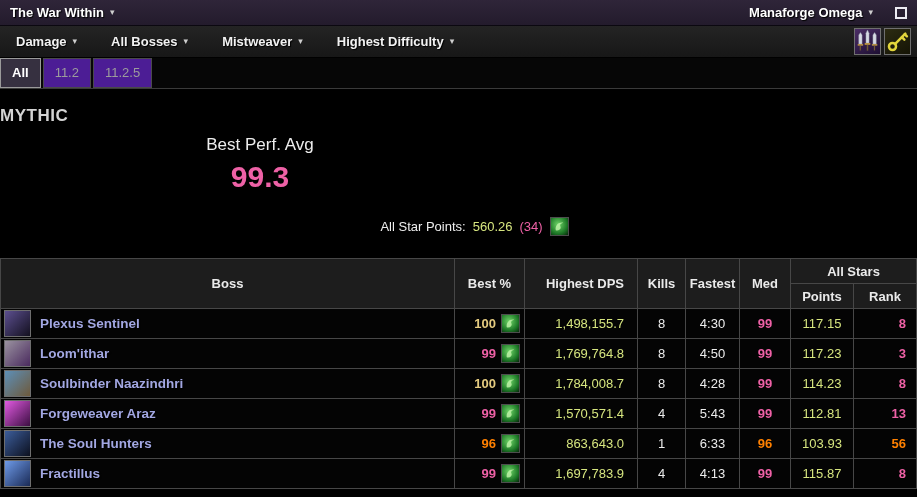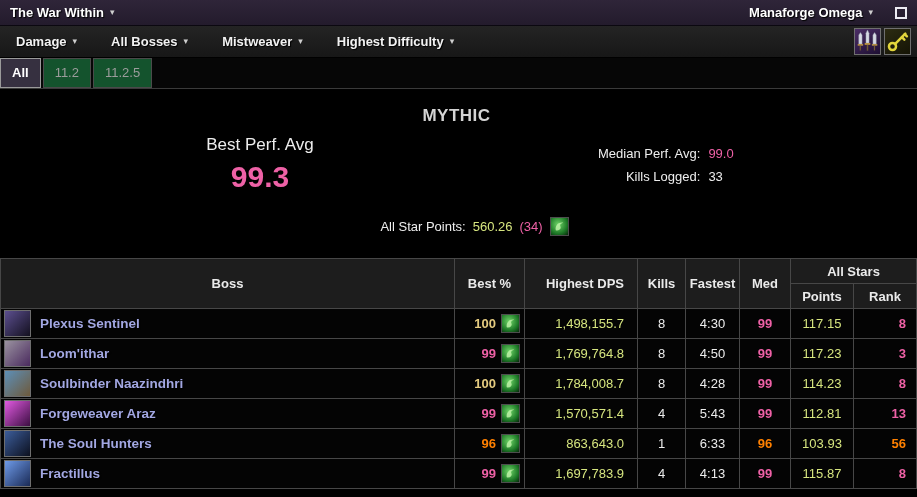--- a/index.html
+++ b/index.html
@@ -22,26 +22,26 @@
   .nav-label { color:#f2f2f2; font-size:13px; font-weight:bold; text-shadow:1px 1px 1px #000; }
   .nav-spacer { flex:1; }
   .nav-icon { width:27px; height:27px; border:1px solid #6f6f6f; margin-left:3px; display:block; }
   .icon-swords { background:linear-gradient(150deg,#4b2e66,#1e0f33); }
   .icon-key { background:linear-gradient(150deg,#2c2b12,#151405); }
 
   
   .tabbar { height:31px; background:#060606; display:flex; align-items:flex-start;
             border-bottom:1px solid #3a3a3a; }
   .tab { height:30px; line-height:28px; padding:0 11px; font-size:13px; color:#9c9c9c;
-         background:#14532d; border:1px solid #4a4a4a; margin-right:2px; cursor:pointer; }
+         background:#4c1d95; border:1px solid #4a4a4a; margin-right:2px; cursor:pointer; }
   .tab.active { background:#363040; color:#fff; font-weight:bold; border-color:#9a9a9a; }
 
   
   .summary { position:relative; height:169px; background:#000; }
-  .mythic { position:absolute; top:17px; left:0; right:4px; text-align:center;
+  .mythic { position:absolute; top:17px; left:0; right:4px; text-align:left;
             color:#d4d4d4; font-size:17px; font-weight:bold; letter-spacing:0.5px; }
   .best-block { position:absolute; top:46px; left:120px; width:280px; text-align:center; }
   .best-label { color:#ededed; font-size:17px; }
   .best-value { margin-top:5px; font-size:30px; font-weight:bold; }
   .stats-block { position:absolute; top:57px; left:598px; display:grid;
                  grid-template-columns:auto auto; column-gap:8px; row-gap:8px; font-size:13px; }
   .stat-label { color:#ededed; text-align:right; }
   .stat-value { text-align:left; }
   .allstar-row { position:absolute; top:128px; left:0; right:0; display:flex;
                  justify-content:center; align-items:center; gap:7px; font-size:13px;padding-left:32px; }
@@ -153,26 +153,20 @@
   </div>
 
 <div class="summary">
   <div class="mythic">MYTHIC</div>
 
   <div class="best-block">
     <div class="best-label">Best Perf. Avg</div>
     <div class="best-value" id="best-perf-value" style="color: rgb(238, 97, 166);">99.3</div>
   </div>
 
-  <div class="stats-block">
-    <span class="stat-label">Median Perf. Avg:</span>
-    <span class="stat-value" id="median-value" style="color: rgb(238, 97, 166);">99.0</span>
-    <span class="stat-label">Kills Logged:</span>
-    <span class="stat-value" id="kills-value" style="color:#ececec;">33</span>
-  </div>
 
   <div class="allstar-row">
     <span class="allstar-label">All Star Points:</span>
     <span id="allstar-value" style="color: rgb(214, 229, 127);">560.26</span>
     <span id="allstar-rank" style="color: rgb(238, 97, 166);">(34)</span>
     <span class="spec-icon">
       <svg width="15" height="15" viewBox="0 0 16 16">
           <path d="M4 12 C3 7 7 3 12 4 C9 5 8 6 9 8 C10 10 8 13 4 12 Z" fill="#bdf2a6" opacity="0.85"></path>
         </svg>
     </span>

